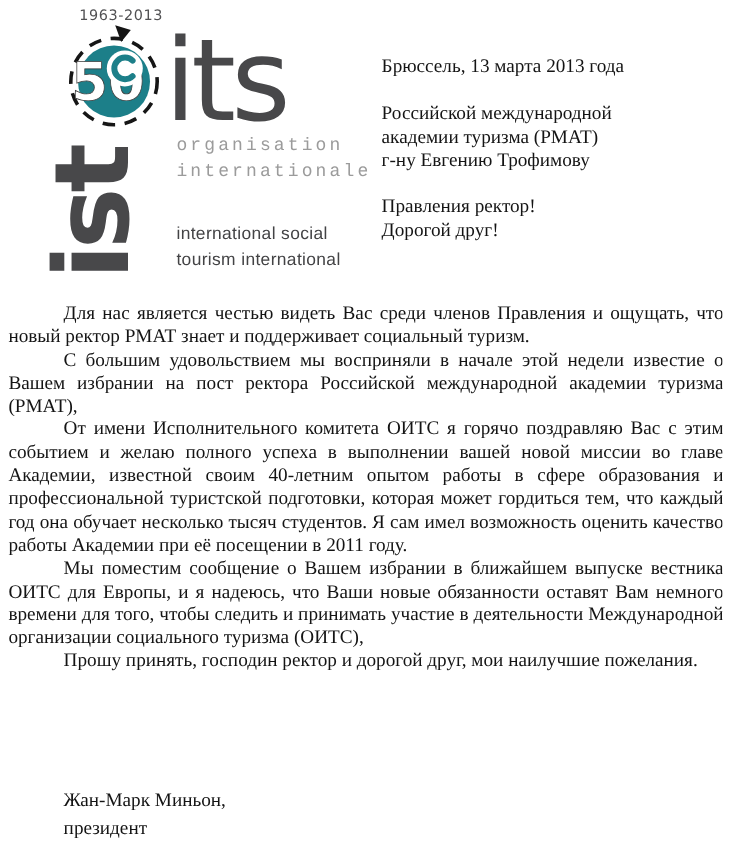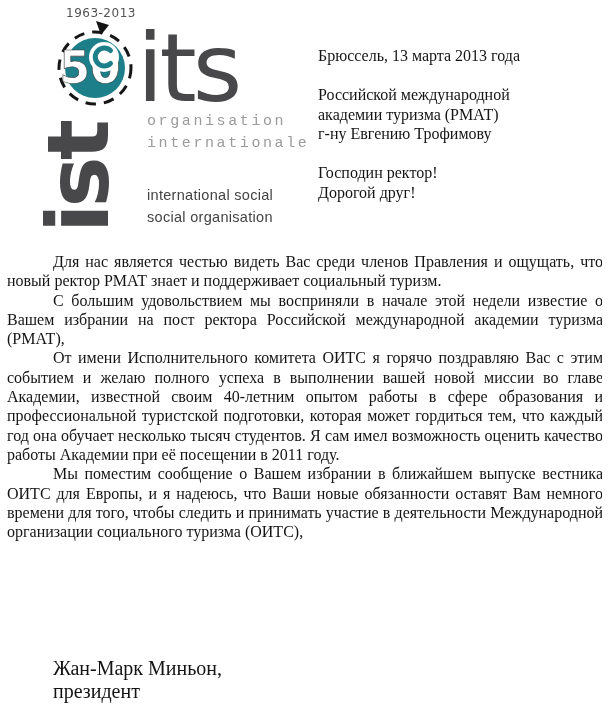--- a/index.html
+++ b/index.html
@@ -50,21 +50,21 @@
   
   .body-block {
     position:absolute; left:7px; top:252px; width:596px;
     font-size:16px; line-height:19.3px; text-align:justify;
   }
   .body-block p { margin:0; text-indent:46px; }
 
   
   .signature {
     position:absolute; left:53px; top:657px;
-    font-size:20px; line-height:22.5px;
+    font-size:16px; line-height:22.5px;
   }
 </style>
 </head>
 <body>
 
 <div class="page">
 
   <div class="logo-years">1963-2013</div>
 
   <svg class="badge" width="86" height="90" viewBox="0 0 86 90">
@@ -78,41 +78,42 @@
 
   <div class="logo-its">its</div>
   <div class="logo-ist">ist</div>
 
   <div class="tagline-fr">
     <div>organisation</div>
     <div>internationale</div>
   </div>
   <div class="tagline-en">
     <div>international social</div>
-    <div>social organisation</div>
+    <div>tourism international</div>
   </div>
 
   <div class="header-block">
     <div>Брюссель, 13 марта 2013 года</div>
     <div class="header-group">
       <div>Российской международной</div>
       <div>академии туризма (РМАТ)</div>
       <div>г-ну Евгению Трофимову</div>
     </div>
     <div class="header-group">
-      <div>Господин ректор!</div>
+      <div>Правления ректор!</div>
       <div>Дорогой друг!</div>
     </div>
   </div>
 
   <div class="body-block">
     <p>Для нас  является честью видеть Вас среди членов Правления и ощущать, что новый ректор РМАТ знает и поддерживает социальный туризм.</p>
     <p>С большим удовольствием мы восприняли в начале этой недели известие о Вашем избрании на пост ректора Российской международной академии туризма (РМАТ),</p>
     <p>От имени Исполнительного комитета ОИТС я горячо поздравляю Вас с этим событием и желаю полного успеха в выполнении вашей новой миссии во главе Академии, известной своим 40-летним опытом работы в сфере образования и профессиональной туристской подготовки, которая может гордиться тем, что каждый год она обучает несколько тысяч студентов.  Я сам имел возможность оценить качество работы Академии при её посещении в 2011 году.</p>
     <p>Мы поместим сообщение о Вашем избрании в ближайшем выпуске вестника ОИТС для Европы, и я надеюсь, что Ваши новые обязанности оставят Вам немного времени для того, чтобы следить и принимать участие в деятельности Международной организации социального туризма (ОИТС),</p>
+    <p>Прошу принять, господин ректор и дорогой друг, мои наилучшие пожелания.</p>
   </div>
 
   <div class="signature">
     <div>Жан-Марк Миньон,</div>
     <div>президент</div>
   </div>
 
 </div>
 
 </body></html>

